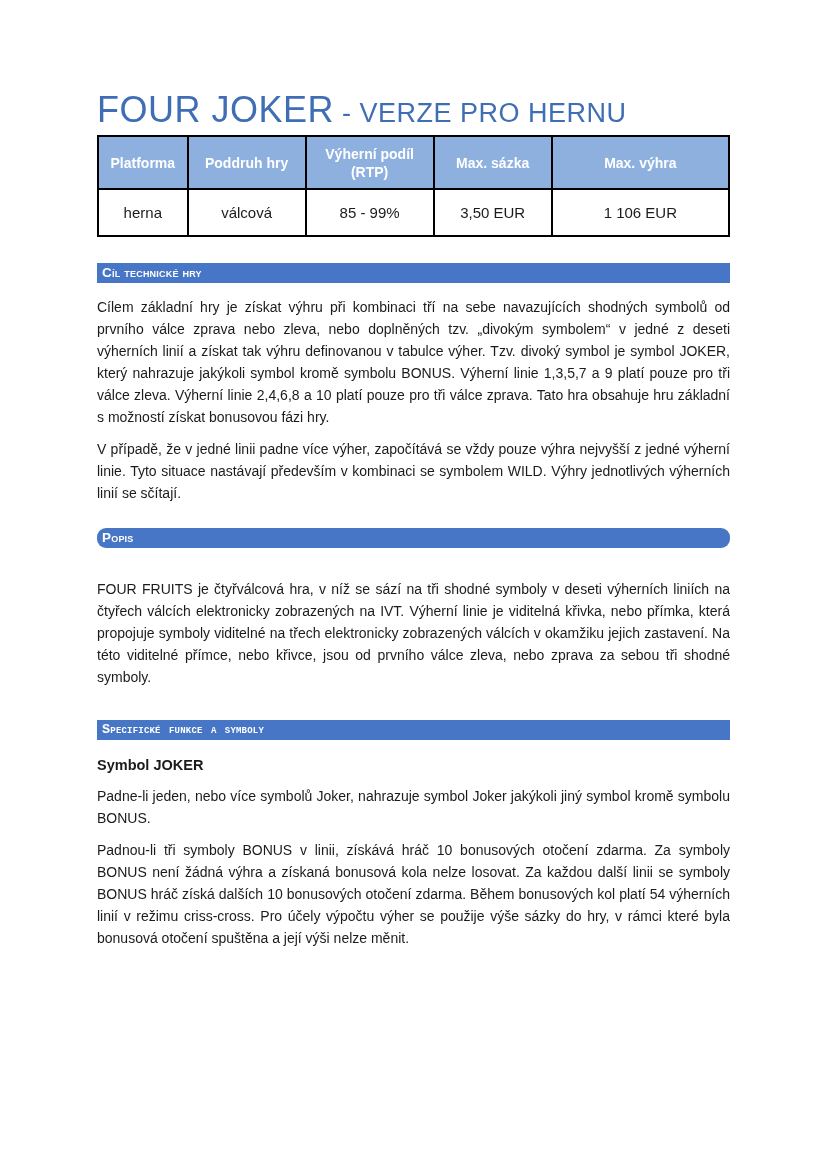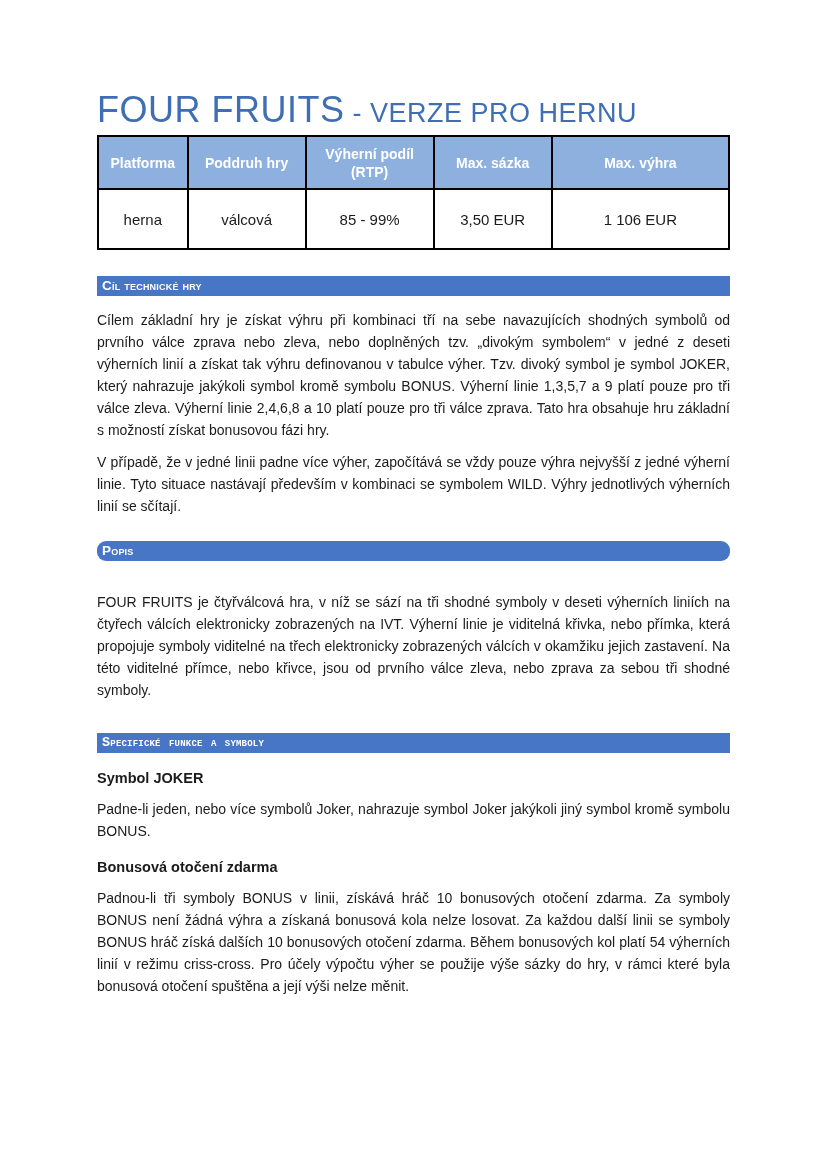--- a/index.html
+++ b/index.html
@@ -59,21 +59,21 @@
     color:#ffffff;
     font-weight:bold;
     font-size:14px;
     line-height:18px;
     height:53px;
     padding:2px 4px;
   }
   table.info-table td{
     background:#ffffff;
     font-size:15px;
-    height:60px;
+    height:47px;
     padding:2px 4px;
   }
   .col1{width:14.2%;}
   .col2{width:18.7%;}
   .col3{width:20.3%;}
   .col4{width:18.7%;}
   .col5{width:28.1%;}
   .para{
     margin:10px 0 0 0;
     font-size:14px;
@@ -87,21 +87,21 @@
     font-size:14.5px;
     font-weight:bold;
     line-height:20px;
   }
 </style>
 </head>
 <body>
 
 <div class="page">
 
-  <h1 class="doc-title"><span class="t-main">FOUR FRUITS</span><span class="t-sub"> <span>- VERZE PRO HERNU</span></span></h1>
+  <h1 class="doc-title"><span class="t-main">FOUR JOKER</span><span class="t-sub"> <span>- VERZE PRO HERNU</span></span></h1>
 
 
   <table class="info-table">
     <colgroup>
       <col class="col1">
         <col class="col2">
         <col class="col3">
         <col class="col4">
         <col class="col5">
     </colgroup>
@@ -128,16 +128,15 @@
   <div class="section-bar bar-goal">Cíl technické hry</div>
   <p class="para p-goal1">Cílem základní hry je získat výhru při kombinaci tří na sebe navazujících shodných symbolů od prvního válce zprava nebo zleva, nebo doplněných tzv. „divokým symbolem“ v jedné z deseti výherních linií a získat tak výhru definovanou v tabulce výher. Tzv. divoký symbol je symbol JOKER, který nahrazuje jakýkoli symbol kromě symbolu BONUS. Výherní linie 1,3,5,7 a 9 platí pouze pro tři válce zleva. Výherní linie 2,4,6,8 a 10 platí pouze pro tři válce zprava. Tato hra obsahuje hru základní s možností získat bonusovou fázi hry.</p>
   <p class="para">V případě, že v jedné linii padne více výher, započítává se vždy pouze výhra nejvyšší z jedné výherní linie. Tyto situace nastávají především v kombinaci se symbolem WILD. Výhry jednotlivých výherních linií se sčítají.</p>
 
   <div class="section-bar bar-popis">Popis</div>
   <p class="para p-popis">FOUR FRUITS je čtyřválcová hra, v níž se sází na tři shodné symboly v deseti výherních liniích na čtyřech válcích elektronicky zobrazených na IVT. Výherní linie je viditelná křivka, nebo přímka, která propojuje symboly viditelné na třech elektronicky zobrazených válcích v okamžiku jejich zastavení. Na této viditelné přímce, nebo křivce, jsou od prvního válce zleva, nebo zprava za sebou tři shodné symboly.</p>
 
   <div class="section-bar bar-features">Specifické funkce a symboly</div>
   <h3 class="subhead">Symbol JOKER</h3>
   <p class="para">Padne-li jeden, nebo více symbolů Joker, nahrazuje symbol Joker jakýkoli jiný symbol kromě symbolu BONUS.</p>
-  <h3 class="subhead">Bonusová otočení zdarma</h3>
   <p class="para">Padnou-li tři symboly BONUS v linii, získává hráč 10 bonusových otočení zdarma. Za symboly BONUS není žádná výhra a získaná bonusová kola nelze losovat. Za každou další linii se symboly BONUS hráč získá dalších 10 bonusových otočení zdarma. Během bonusových kol platí 54 výherních linií v režimu criss-cross. Pro účely výpočtu výher se použije výše sázky do hry, v rámci které byla bonusová otočení spuštěna a její výši nelze měnit.</p>
 
 </div>
 
 </body></html>

